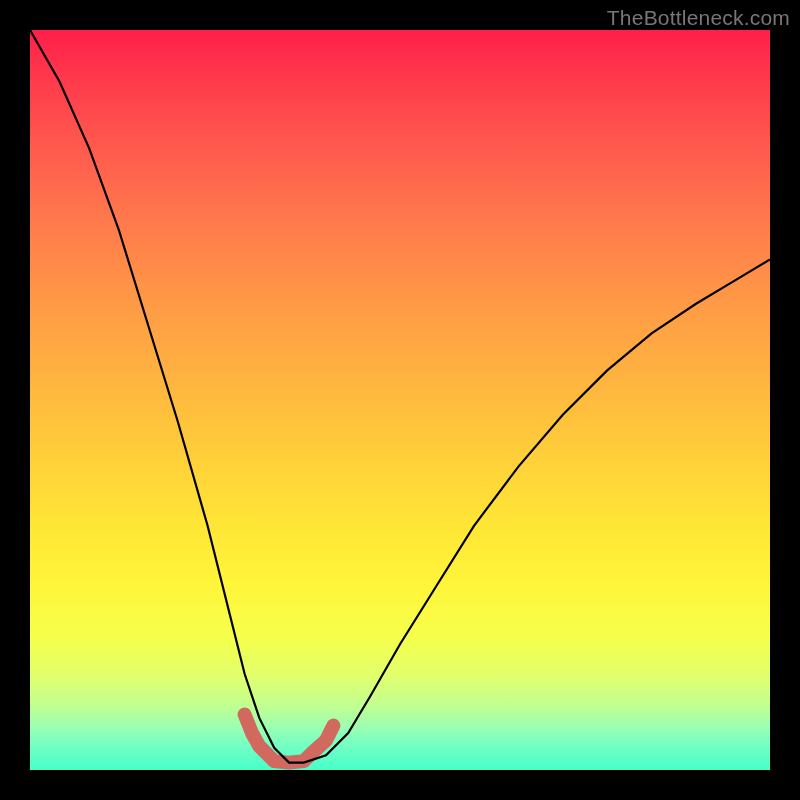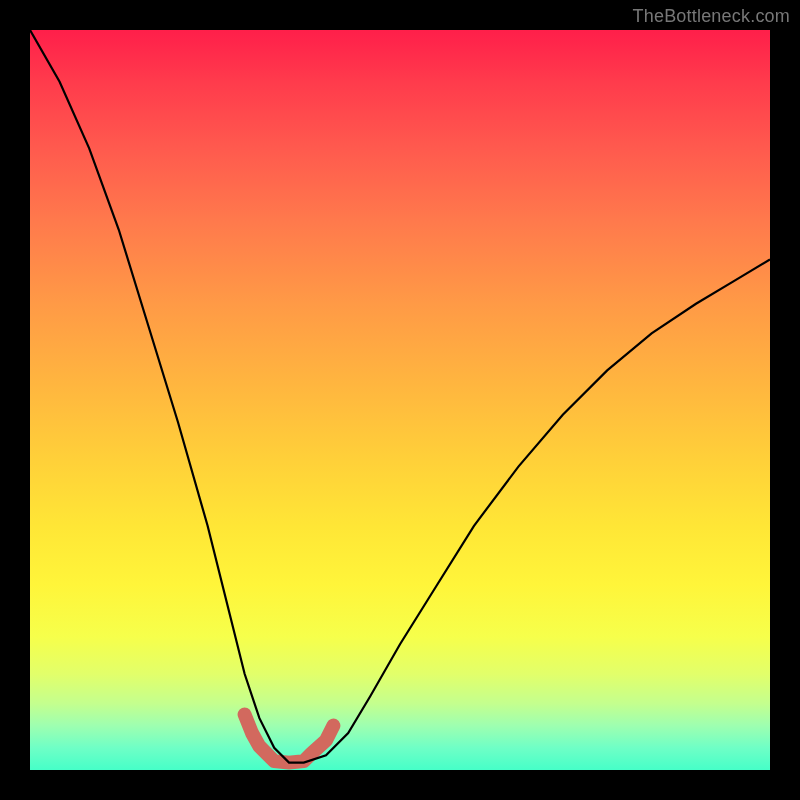--- a/index.html
+++ b/index.html
@@ -47,21 +47,21 @@
       #9effb0 94%,
       #6fffc6 97%,
       #46ffc8 100%
     );
   }
   #watermark {
     position: absolute;
     top: 6px;
     right: 10px;
     color: #777;
-    font-size: 18px;
+    font-size: 21px;
     font-weight: 500;
     letter-spacing: 0.2px;
   }
   svg#curve-svg {
     position: absolute;
     left: 0;
     top: 0;
     width: 100%;
     height: 100%;
   }

